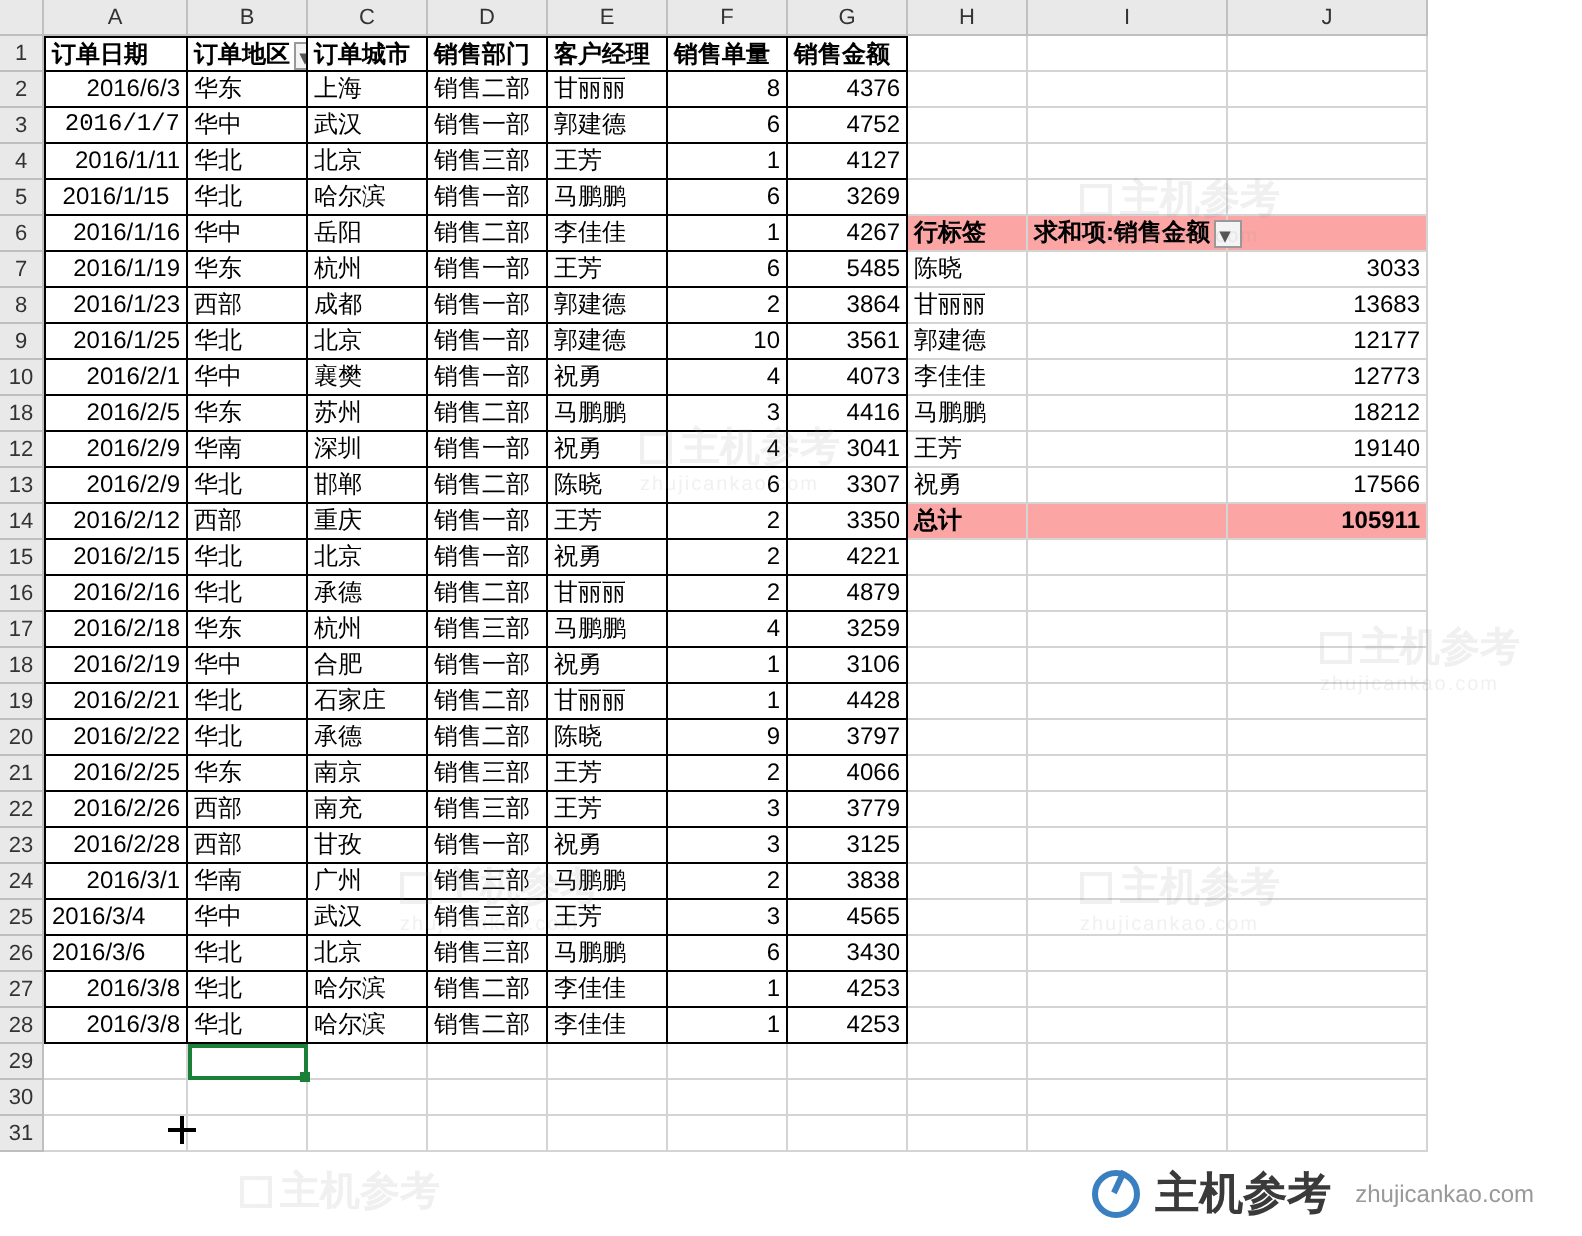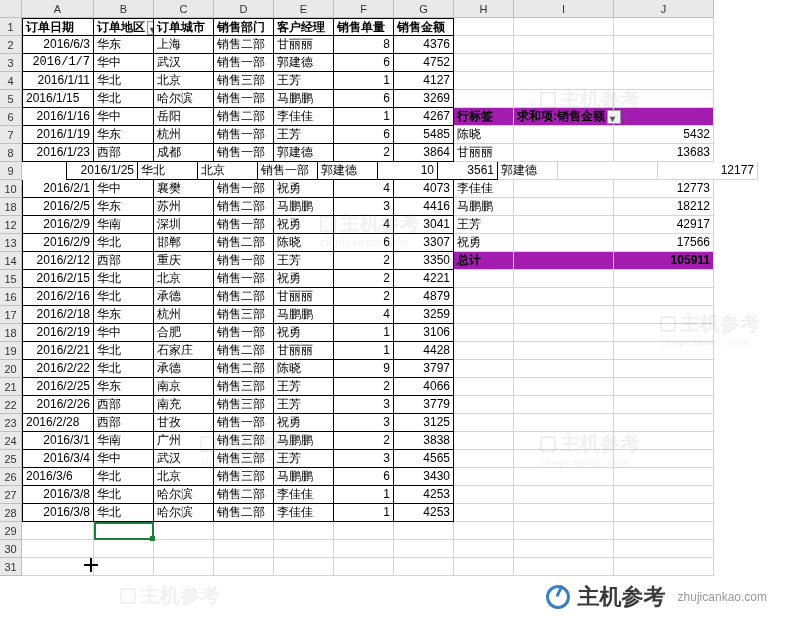--- a/index.html
+++ b/index.html
@@ -49,21 +49,21 @@
     font-size: 12px;
   }
   .hdr { font-weight: bold; }
   .num { text-align: right; }
   .cA{width:72px}.cB{width:60px}.cC{width:60px}.cD{width:60px}.cE{width:60px}.cF{width:60px}.cG{width:60px}.cH{width:60px}.cI{width:100px}.cJ{width:100px}
   
   .tb { border-right:1px solid #000; border-bottom:1px solid #000; }
   .tbtop{border-top:1px solid #000;}
   .tbleft{border-left:1px solid #000000;}
   
-  .pvh { background:#a21caf; font-weight:bold; }
+  .pvh { background:#fca5a5; font-weight:bold; }
   
   .sel {
     position:absolute;
     border:2px solid #1a7f37;
     background: rgba(0,0,0,0);
     pointer-events:none;
   }
   .sel .handle{position:absolute;right:-3px;bottom:-3px;width:5px;height:5px;background:#1a7f37;}
   
   .dd {
@@ -195,21 +195,21 @@
           <div class="cell cC tb">北京</div>
           <div class="cell cD tb">销售三部</div>
           <div class="cell cE tb">王芳</div>
           <div class="cell cF tb num">1</div>
           <div class="cell cG tb num">4127</div>
           <div class="cell cH"></div>
           <div class="cell cI"></div>
           <div class="cell cJ"></div>
         </div>
         <div class="row">
-          <div class="cell cA tb tbleft" style="text-align: left;">2016/1/15</div>
+          <div class="cell cA tb tbleft" style="text-align: center;">2016/1/15</div>
           <div class="cell cB tb">华北</div>
           <div class="cell cC tb">哈尔滨</div>
           <div class="cell cD tb">销售一部</div>
           <div class="cell cE tb">马鹏鹏</div>
           <div class="cell cF tb num">6</div>
           <div class="cell cG tb num">3269</div>
           <div class="cell cH"></div>
           <div class="cell cI"></div>
           <div class="cell cJ"></div>
         </div>
@@ -228,36 +228,36 @@
         <div class="row">
           <div class="cell cA tb tbleft" style="text-align: right;">2016/1/19</div>
           <div class="cell cB tb">华东</div>
           <div class="cell cC tb">杭州</div>
           <div class="cell cD tb">销售一部</div>
           <div class="cell cE tb">王芳</div>
           <div class="cell cF tb num">6</div>
           <div class="cell cG tb num">5485</div>
           <div class="cell cH">陈晓</div>
           <div class="cell cI"></div>
-          <div class="cell cJ num">5432</div>
+          <div class="cell cJ num">3033</div>
         </div>
         <div class="row">
           <div class="cell cA tb tbleft" style="text-align: right;">2016/1/23</div>
           <div class="cell cB tb">西部</div>
           <div class="cell cC tb">成都</div>
           <div class="cell cD tb">销售一部</div>
           <div class="cell cE tb">郭建德</div>
           <div class="cell cF tb num">2</div>
           <div class="cell cG tb num">3864</div>
           <div class="cell cH">甘丽丽</div>
           <div class="cell cI"></div>
           <div class="cell cJ num">13683</div>
         </div>
         <div class="row">
-          <div class="cell cA tb tbleft" style="text-align: right; margin-left: 44px;">2016/1/25</div>
+          <div class="cell cA tb tbleft" style="text-align: right;">2016/1/25</div>
           <div class="cell cB tb">华北</div>
           <div class="cell cC tb">北京</div>
           <div class="cell cD tb">销售一部</div>
           <div class="cell cE tb">郭建德</div>
           <div class="cell cF tb num">10</div>
           <div class="cell cG tb num">3561</div>
           <div class="cell cH">郭建德</div>
           <div class="cell cI"></div>
           <div class="cell cJ num">12177</div>
         </div>
@@ -288,21 +288,21 @@
         <div class="row">
           <div class="cell cA tb tbleft" style="text-align: right;">2016/2/9</div>
           <div class="cell cB tb">华南</div>
           <div class="cell cC tb">深圳</div>
           <div class="cell cD tb">销售一部</div>
           <div class="cell cE tb">祝勇</div>
           <div class="cell cF tb num">4</div>
           <div class="cell cG tb num">3041</div>
           <div class="cell cH">王芳</div>
           <div class="cell cI"></div>
-          <div class="cell cJ num">42917</div>
+          <div class="cell cJ num">19140</div>
         </div>
         <div class="row">
           <div class="cell cA tb tbleft" style="text-align: right;">2016/2/9</div>
           <div class="cell cB tb">华北</div>
           <div class="cell cC tb">邯郸</div>
           <div class="cell cD tb">销售二部</div>
           <div class="cell cE tb">陈晓</div>
           <div class="cell cF tb num">6</div>
           <div class="cell cG tb num">3307</div>
           <div class="cell cH">祝勇</div>
@@ -411,21 +411,21 @@
           <div class="cell cC tb">南充</div>
           <div class="cell cD tb">销售三部</div>
           <div class="cell cE tb">王芳</div>
           <div class="cell cF tb num">3</div>
           <div class="cell cG tb num">3779</div>
           <div class="cell cH"></div>
           <div class="cell cI"></div>
           <div class="cell cJ"></div>
         </div>
         <div class="row">
-          <div class="cell cA tb tbleft" style="">2016/2/28</div>
+          <div class="cell cA tb tbleft" style="text-align: right;">2016/2/28</div>
           <div class="cell cB tb">西部</div>
           <div class="cell cC tb">甘孜</div>
           <div class="cell cD tb">销售一部</div>
           <div class="cell cE tb">祝勇</div>
           <div class="cell cF tb num">3</div>
           <div class="cell cG tb num">3125</div>
           <div class="cell cH"></div>
           <div class="cell cI"></div>
           <div class="cell cJ"></div>
         </div>
@@ -435,21 +435,21 @@
           <div class="cell cC tb">广州</div>
           <div class="cell cD tb">销售三部</div>
           <div class="cell cE tb">马鹏鹏</div>
           <div class="cell cF tb num">2</div>
           <div class="cell cG tb num">3838</div>
           <div class="cell cH"></div>
           <div class="cell cI"></div>
           <div class="cell cJ"></div>
         </div>
         <div class="row">
-          <div class="cell cA tb tbleft" style="text-align: right;">2016/3/4</div>
+          <div class="cell cA tb tbleft" style="text-align: left;">2016/3/4</div>
           <div class="cell cB tb">华中</div>
           <div class="cell cC tb">武汉</div>
           <div class="cell cD tb">销售三部</div>
           <div class="cell cE tb">王芳</div>
           <div class="cell cF tb num">3</div>
           <div class="cell cG tb num">4565</div>
           <div class="cell cH"></div>
           <div class="cell cI"></div>
           <div class="cell cJ"></div>
         </div>

